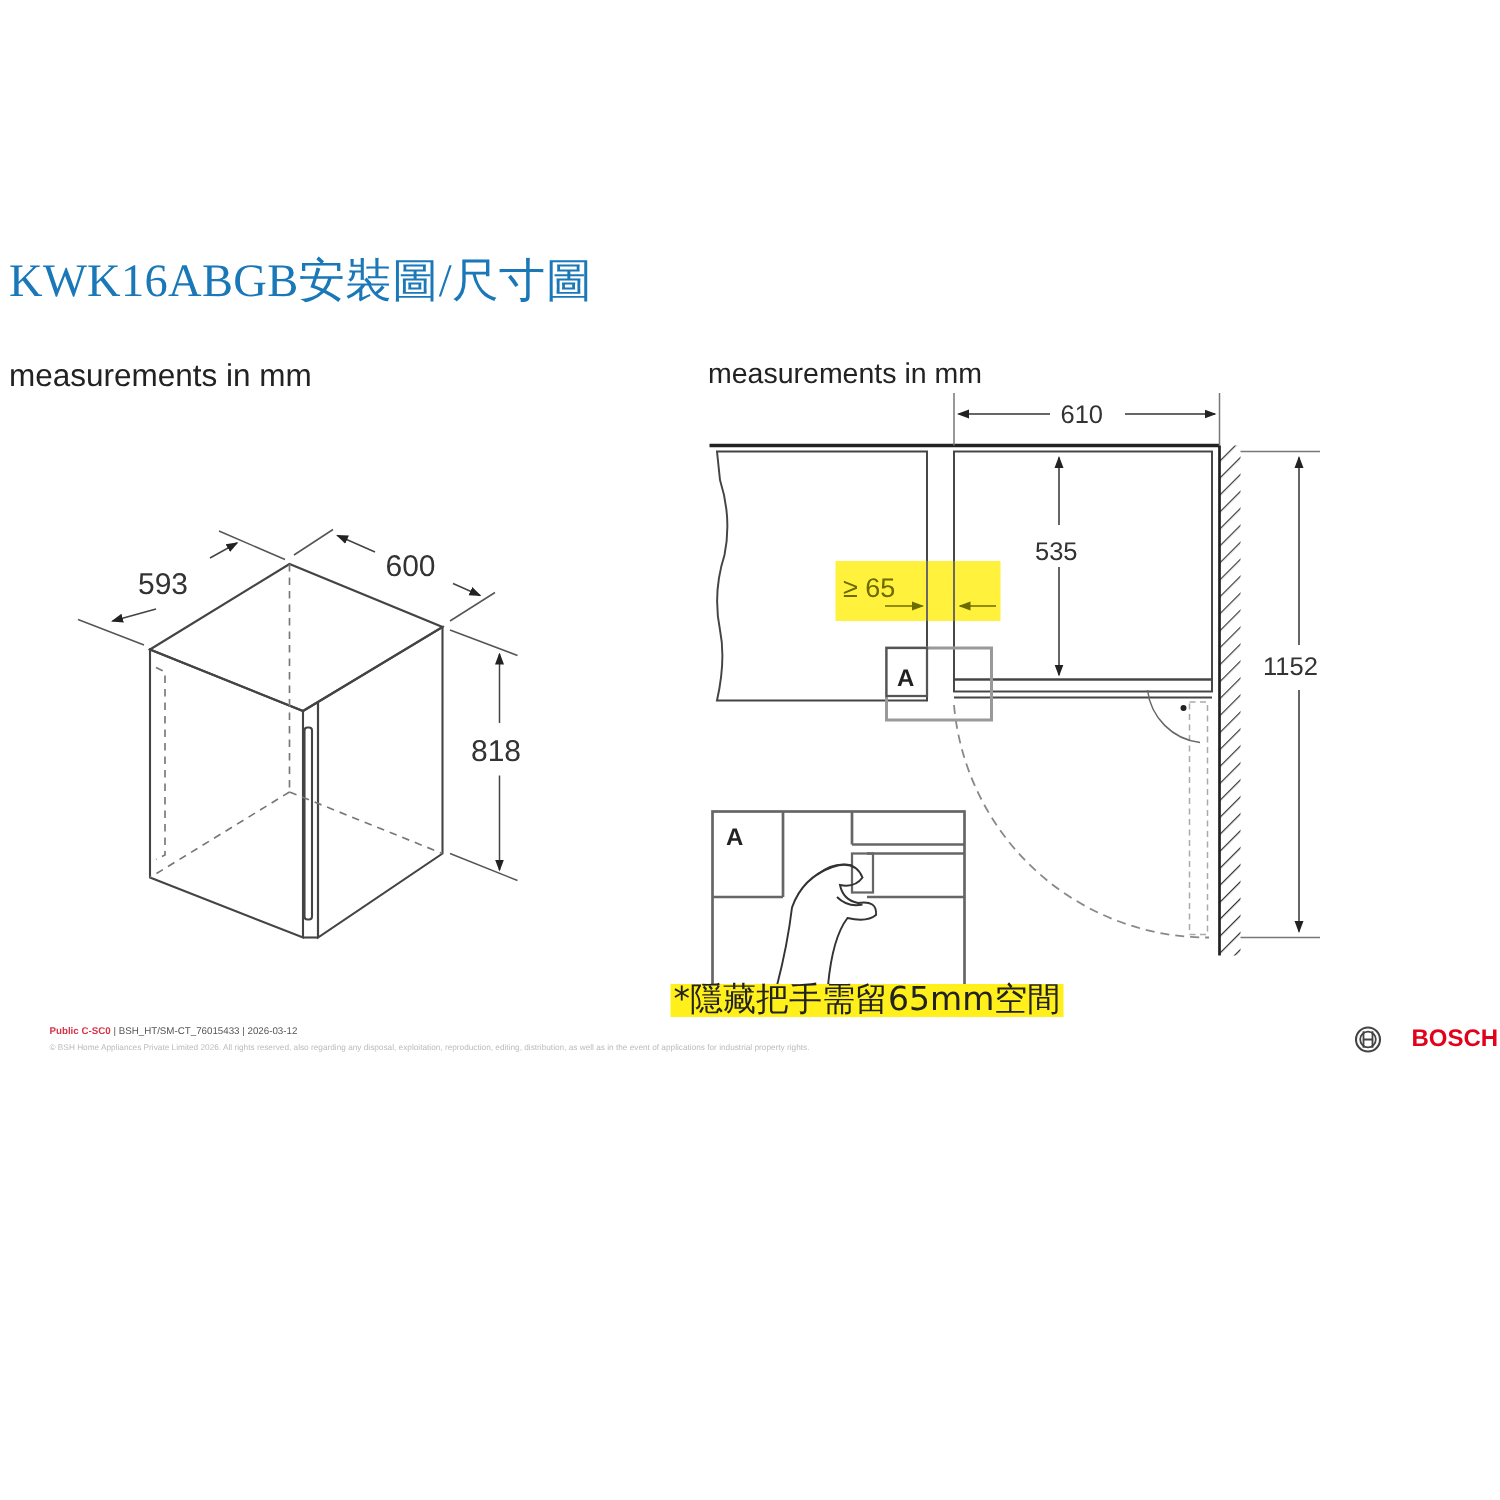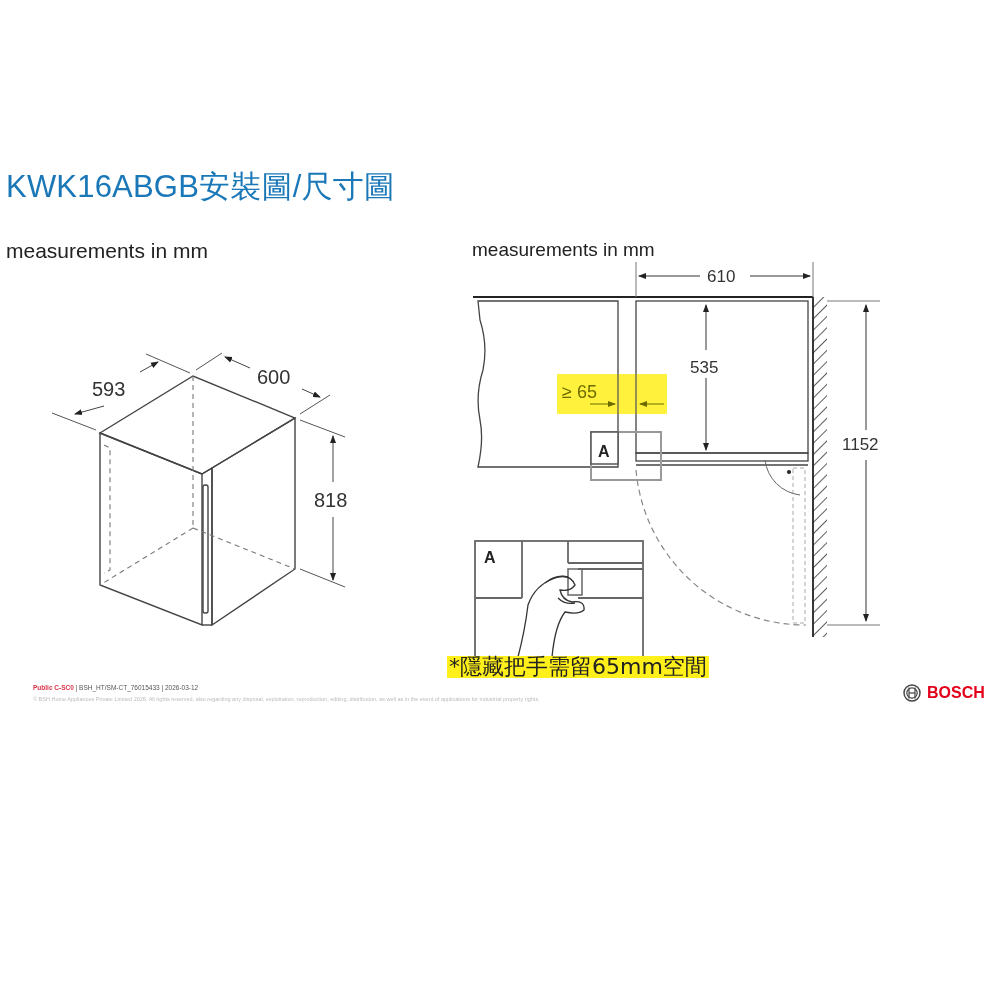--- a/index.html
+++ b/index.html
@@ -1,26 +1,26 @@
 <!DOCTYPE html>
 <html><head>
 <meta charset="utf-8">
 <style>
   html, body { margin:0; padding:0; background:#ffffff; }
   body { width:1000px; height:1000px; position:relative; overflow:hidden; font-family:"Liberation Sans", sans-serif; }
-  .title { position:absolute; left:6px; top:166px; font-size:31px; color:#1a78b8; letter-spacing:0.2px; font-family:Liberation Sans, sans-serif; }
+  .title { position:absolute; left:6px; top:166px; font-size:31px; color:#1a78b8; letter-spacing:0.2px; font-family:Liberation Serif, serif; }
   .meas-left { position:absolute; left:6px; top:239px; font-size:21px; color:#222; }
   .meas-right { position:absolute; left:472px; top:239px; font-size:19px; color:#222; }
   svg.drawing { position:absolute; left:0; top:0; }
   .dimtxt { font-family:"Liberation Sans", sans-serif; fill:#333; }
   .note { position:absolute; left:447px; top:656px; background:#ffef1a; font-size:22px; color:#222; padding:0 2px; font-family:"DejaVu Sans", sans-serif; line-height:22px; }
   .footer1 { position:absolute; left:33px; top:684px; font-size:6.5px; color:#555; font-family:"Liberation Sans", sans-serif; }
   .footer1 .pub { color:#d9334a; font-weight:bold; }
   .footer2 { position:absolute; left:33px; top:696px; font-size:5.5px; color:#bbb; font-family:"Liberation Sans", sans-serif; white-space:nowrap; }
-  .logo { position:absolute; left:903px; top:684px; display:flex; align-items:center; gap:6px; }
+  .logo { position:absolute; left:903px; top:684px; display:flex; align-items:center; gap:20px; }
   .logo-text { color:#e2001a; font-weight:bold; font-size:16px; font-family:"Liberation Sans", sans-serif; }
 </style>
 </head>
 <body>
 
 <div class="title">KWK16ABGB安裝圖/尺寸圖</div>
 <div class="meas-left">measurements in mm</div>
 <div class="meas-right">measurements in mm</div>
 
 <svg class="drawing" width="1000" height="1000" viewBox="0 0 1000 1000">

